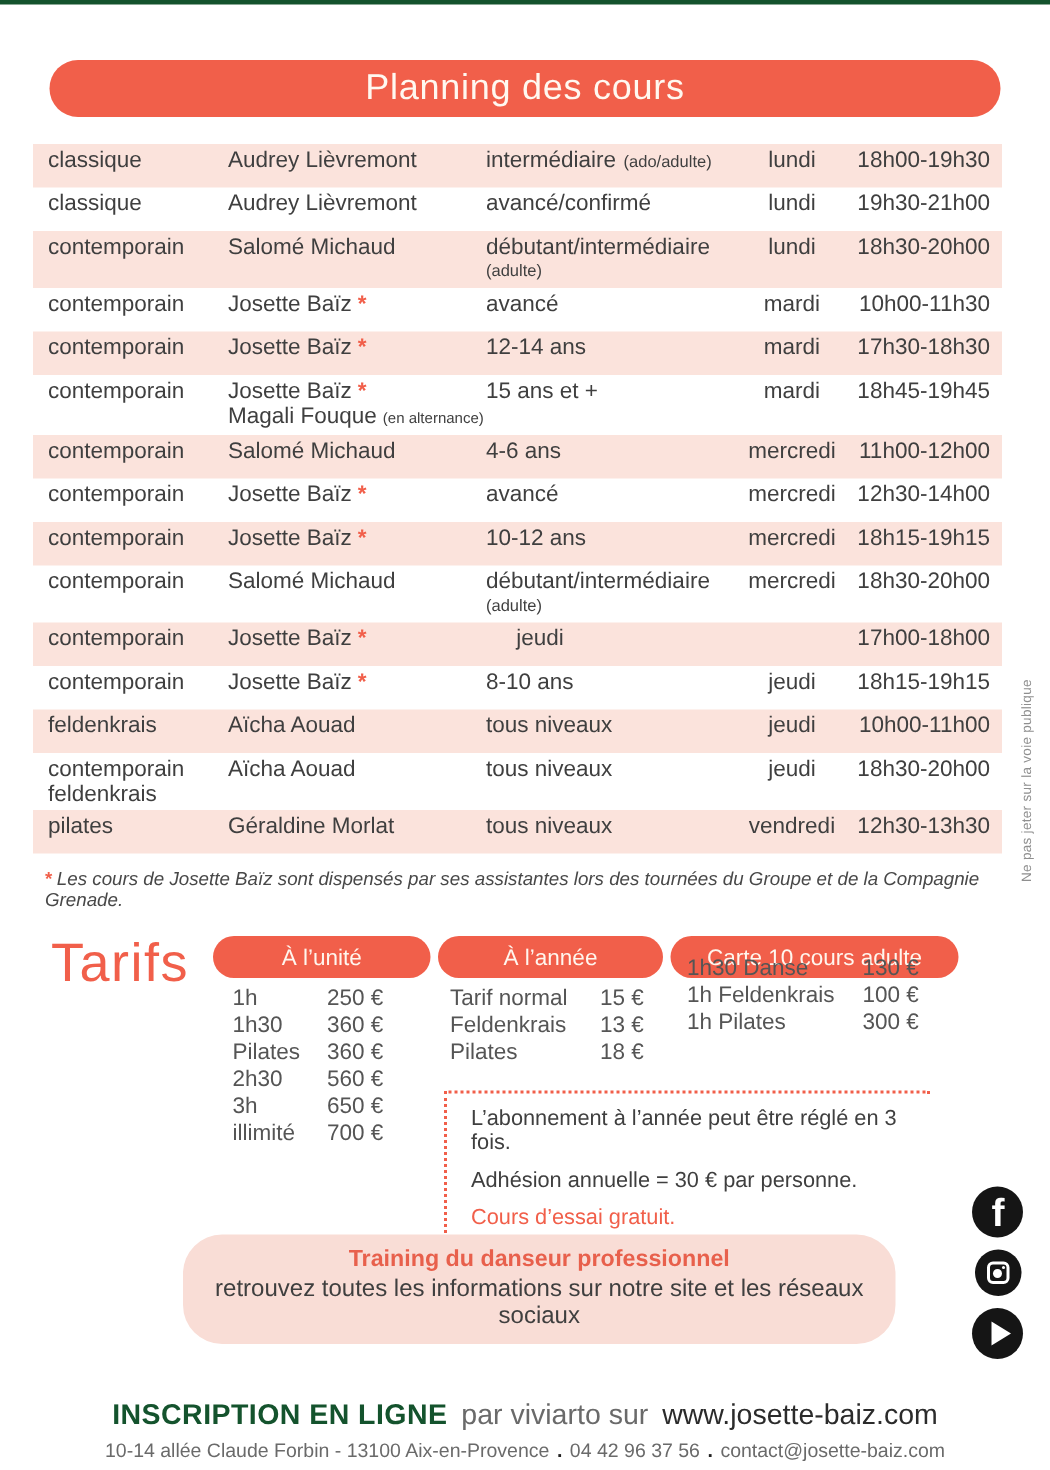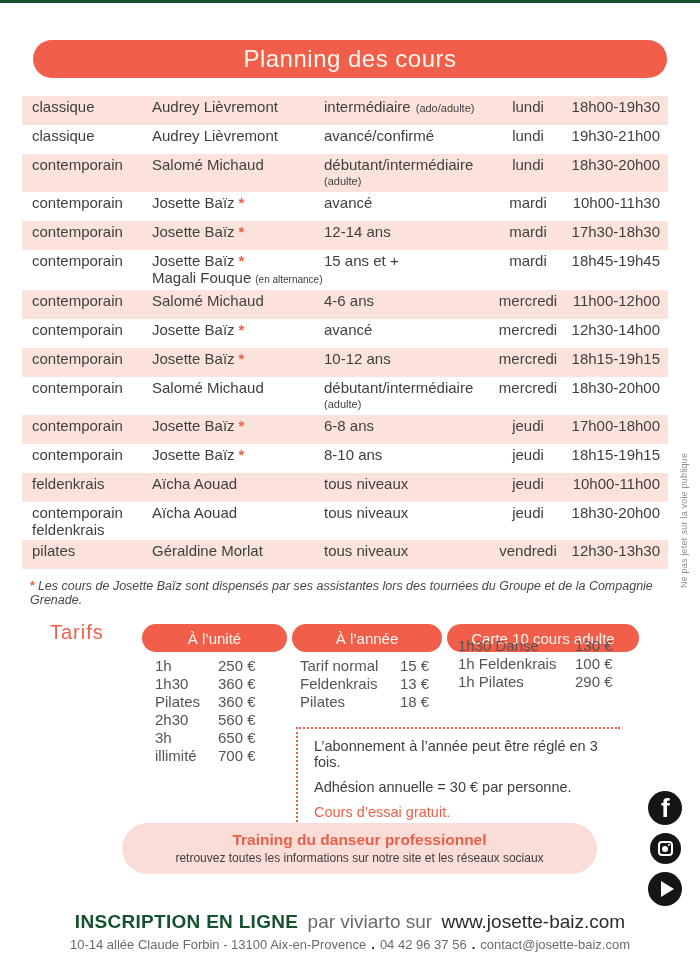--- a/index.html
+++ b/index.html
@@ -30,41 +30,41 @@
   .star{color:var(--coral);font-weight:bold;margin-left:4px}
   .l2 .sm{margin-left:4px;font-size:10px}
   [data-bind]:empty{display:none}
 
   
   .footnote{margin:10px 0 0 30px;font-style:italic;font-size:12.5px;color:#484848}
   .footnote .star{font-style:normal;margin:0 3px 0 0}
 
   
   .tarifs{position:relative;margin-top:8px;height:198px}
-  .tarifs-heading{position:absolute;left:50px;top:6px;font-size:20px;color:var(--coral);letter-spacing:1px}
+  .tarifs-heading{position:absolute;left:34px;top:6px;font-size:36px;color:var(--coral);letter-spacing:1px}
   .pills{position:absolute;left:142px;top:9px;display:flex;gap:5px}
   .pill{height:28px;background:var(--coral);border-radius:14px;color:#fff6ee;font-size:15px;
         display:flex;align-items:center;justify-content:center}
   .pill.p0{width:150px}.pill.p1{width:145px}.pill.p2{width:192px}
   .plist{position:absolute;top:42px;font-size:15px;line-height:17px;color:#555}
   .plist .prow{display:flex;margin-bottom:1px}
   .plist-a{left:155px}.plist-a .plabel{width:63px}
   .plist-b{left:300px}.plist-b .plabel{width:100px}
   .plist-c{left:458px;top:22px}.plist-c .plabel{width:117px}
 
   .notebox{position:absolute;left:296px;top:112px;width:324px;padding:9px 0 2px 16px;
            border-top:2px dotted var(--coral);border-left:2px dotted var(--coral)}
   .notebox div{font-size:14.5px;margin-bottom:9px;color:var(--text)}
   .notebox .accent{color:var(--coral);margin-bottom:0}
 
   
   .training{margin:10px 0 0 122px;width:475px;background:var(--pink-box);border-radius:26px;
             padding:8px 10px 9px;text-align:center}
   .training .t1{color:#e8604c;font-weight:bold;font-size:15.5px}
-  .training .t2{font-size:12px;margin-top:2px}
+  .training .t2{font-size:16px;margin-top:2px}
 
   
   .social{position:absolute;left:646px;top:788px;width:38px;display:flex;flex-direction:column;gap:8px;align-items:center}
   .circle{background:var(--black);border-radius:50%;position:relative;overflow:hidden}
   .fb{width:34px;height:34px}
   .fb span{position:absolute;left:13px;top:2px;color:#fff;font-weight:bold;font-size:26px;font-family:"Liberation Sans",sans-serif}
   .igc{width:31px;height:31px;display:flex;align-items:center;justify-content:center}
   .ig-glyph{width:15px;height:15px;border:2px solid #fff;border-radius:4px;position:relative}
   .ig-glyph::before{content:"";position:absolute;left:2.5px;top:2.5px;width:6px;height:6px;background:#fff;border-radius:50%}
   .ig-glyph::after{content:"";position:absolute;right:.5px;top:.5px;width:2px;height:2px;background:#fff;border-radius:50%}
@@ -172,21 +172,20 @@
         <div class="c1"><span data-bind="schedule.rows.9.discipline">contemporain</span></div>
         <div class="c2"><span data-bind="schedule.rows.9.teacher">Salomé Michaud</span><div class="l2"></div></div>
         <div class="c3"><span data-bind="schedule.rows.9.level">débutant/intermédiaire</span><span class="sm blk" data-bind="schedule.rows.9.level_note2">(adulte)</span></div>
         <div class="c4"><span data-bind="schedule.rows.9.day">mercredi</span></div>
         <div class="c5"><span data-bind="schedule.rows.9.time">18h30-20h00</span></div>
       </div>
 
       <div class="srow">
         <div class="c1"><span data-bind="schedule.rows.10.discipline">contemporain</span></div>
         <div class="c2"><span data-bind="schedule.rows.10.teacher">Josette Baïz</span><span class="star" data-bind="schedule.rows.10.star">*</span><div class="l2"></div></div>
-        <div class="c3"><span data-bind="schedule.rows.10.level">6-8 ans</span></div>
         <div class="c4"><span data-bind="schedule.rows.10.day">jeudi</span></div>
         <div class="c5"><span data-bind="schedule.rows.10.time">17h00-18h00</span></div>
       </div>
 
       <div class="srow">
         <div class="c1"><span data-bind="schedule.rows.11.discipline">contemporain</span></div>
         <div class="c2"><span data-bind="schedule.rows.11.teacher">Josette Baïz</span><span class="star" data-bind="schedule.rows.11.star">*</span><div class="l2"></div></div>
         <div class="c3"><span data-bind="schedule.rows.11.level">8-10 ans</span></div>
         <div class="c4"><span data-bind="schedule.rows.11.day">jeudi</span></div>
         <div class="c5"><span data-bind="schedule.rows.11.time">18h15-19h15</span></div>
@@ -295,21 +294,21 @@
           <span class="pval" data-bind="tarifs.columns.2.items.0.value">130 €</span>
         </div>
 
         <div class="prow">
           <span class="plabel" data-bind="tarifs.columns.2.items.1.label">1h Feldenkrais</span>
           <span class="pval" data-bind="tarifs.columns.2.items.1.value">100 €</span>
         </div>
 
         <div class="prow">
           <span class="plabel" data-bind="tarifs.columns.2.items.2.label">1h Pilates</span>
-          <span class="pval" data-bind="tarifs.columns.2.items.2.value">290 €</span>
+          <span class="pval" data-bind="tarifs.columns.2.items.2.value">300 €</span>
         </div>
 
     </div>
 
     <div class="notebox">
       <div data-bind="tarifs.notes.line1">L’abonnement à l’année peut être réglé en 3 fois.</div>
       <div data-bind="tarifs.notes.line2">Adhésion annuelle = 30 € par personne.</div>
       <div class="accent" data-bind="tarifs.notes.line3">Cours d’essai gratuit.</div>
     </div>
   </div>

